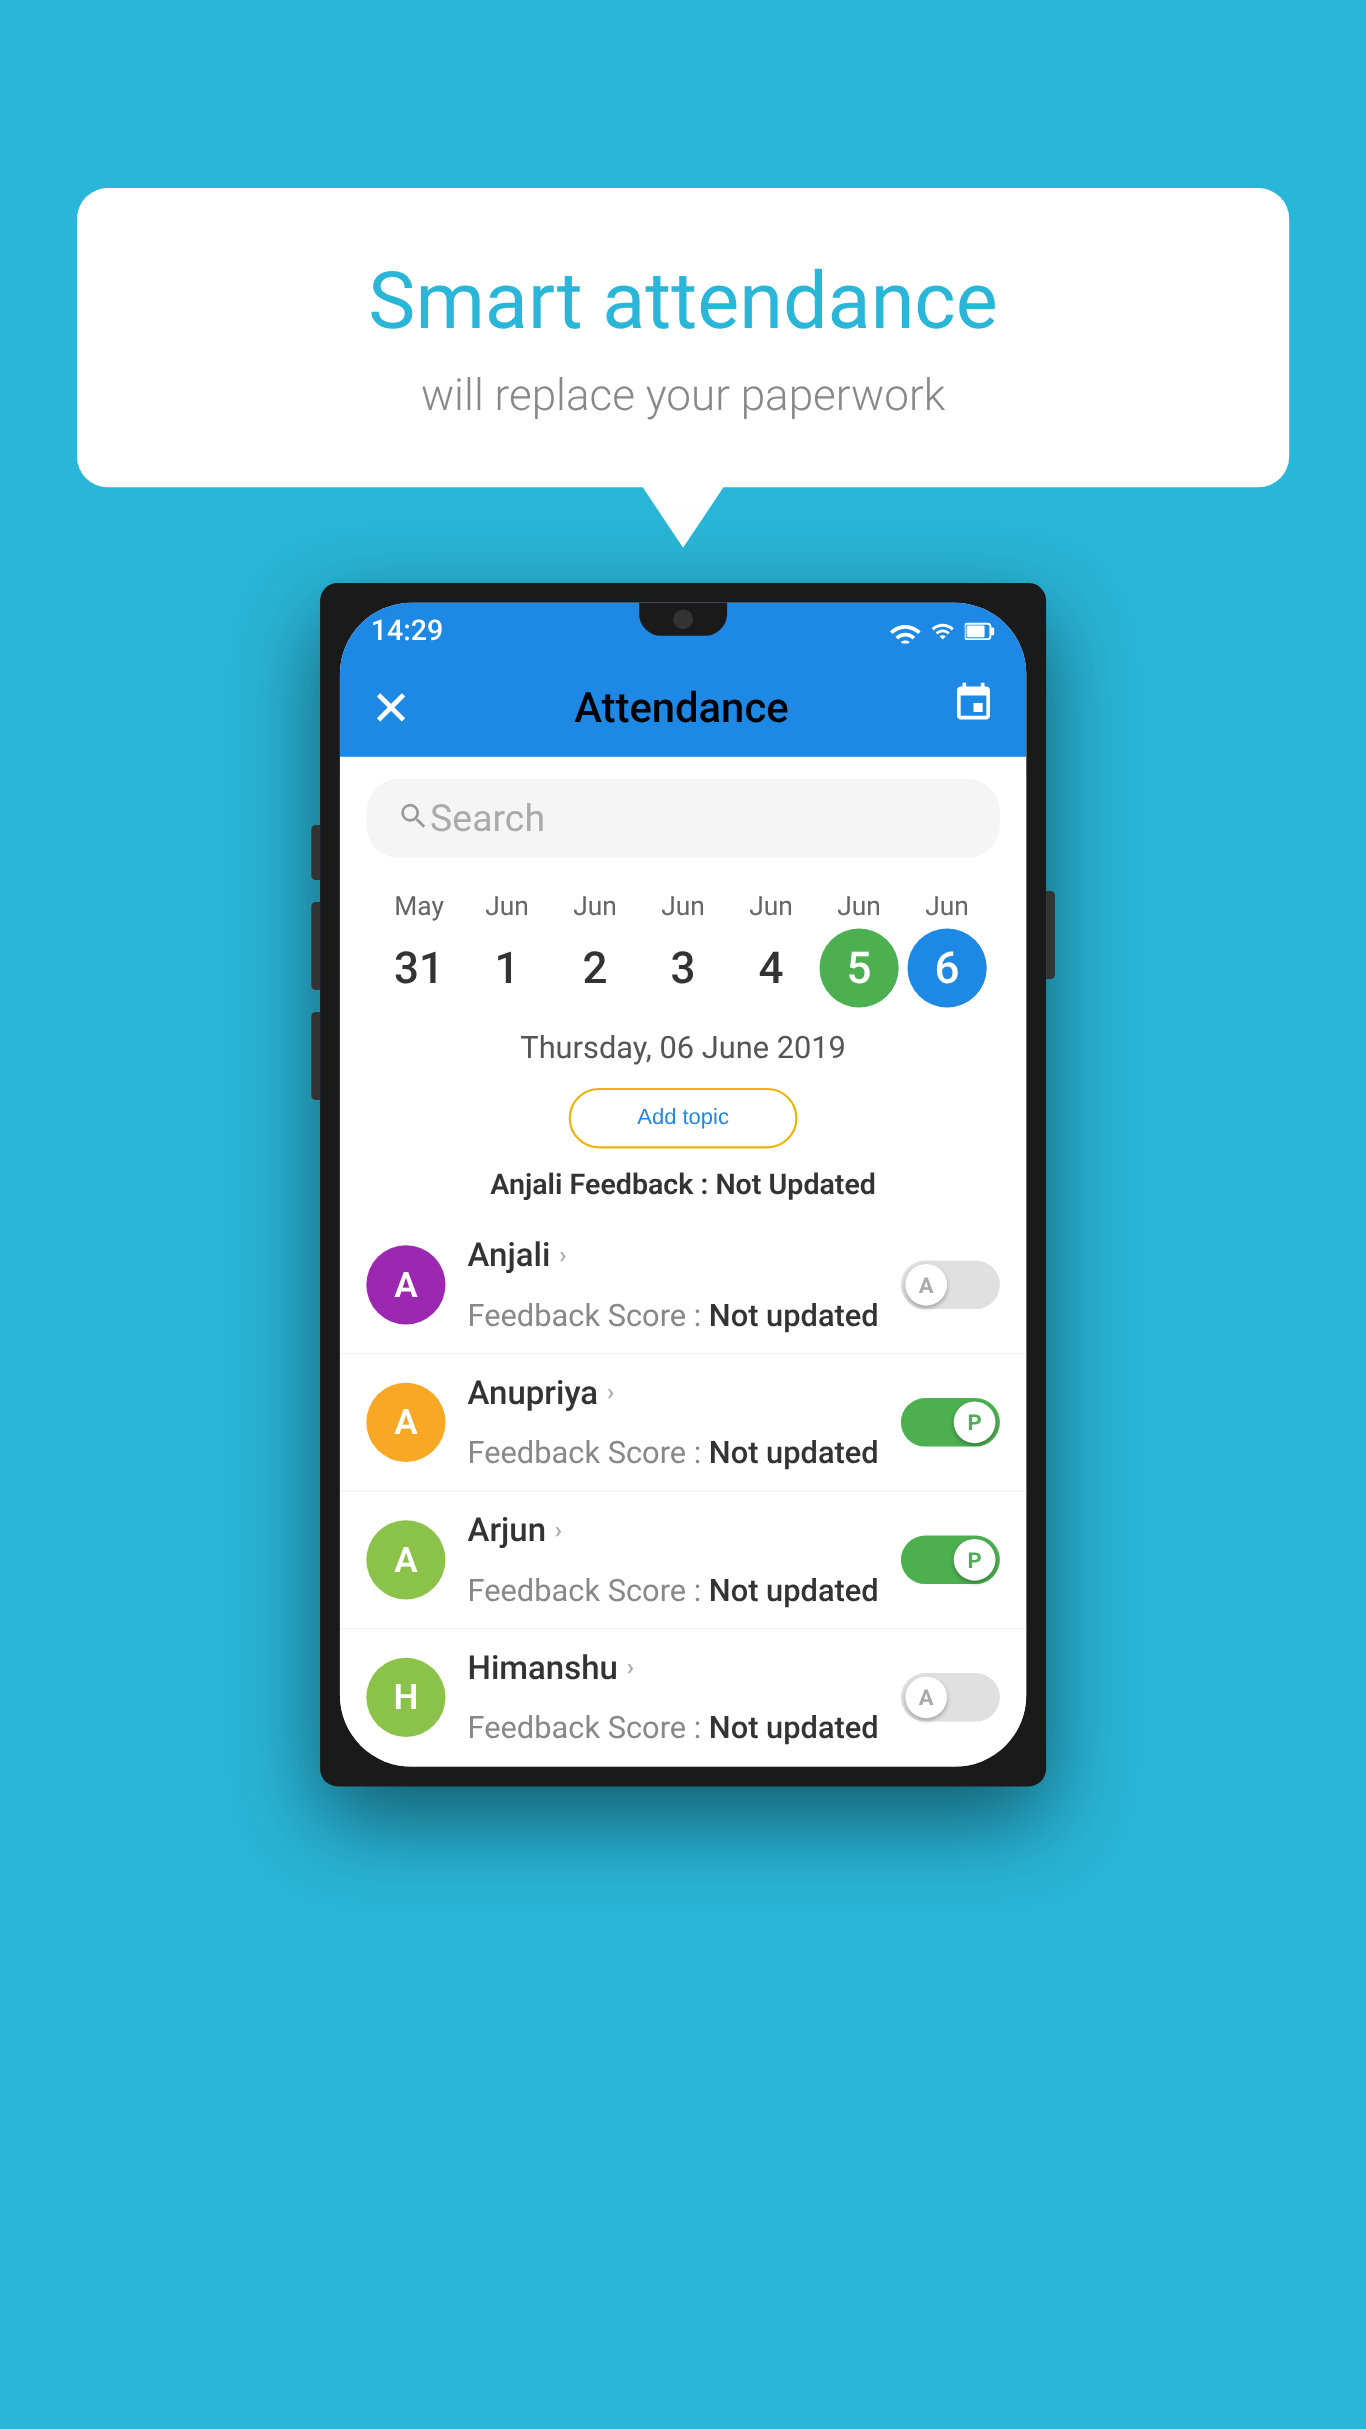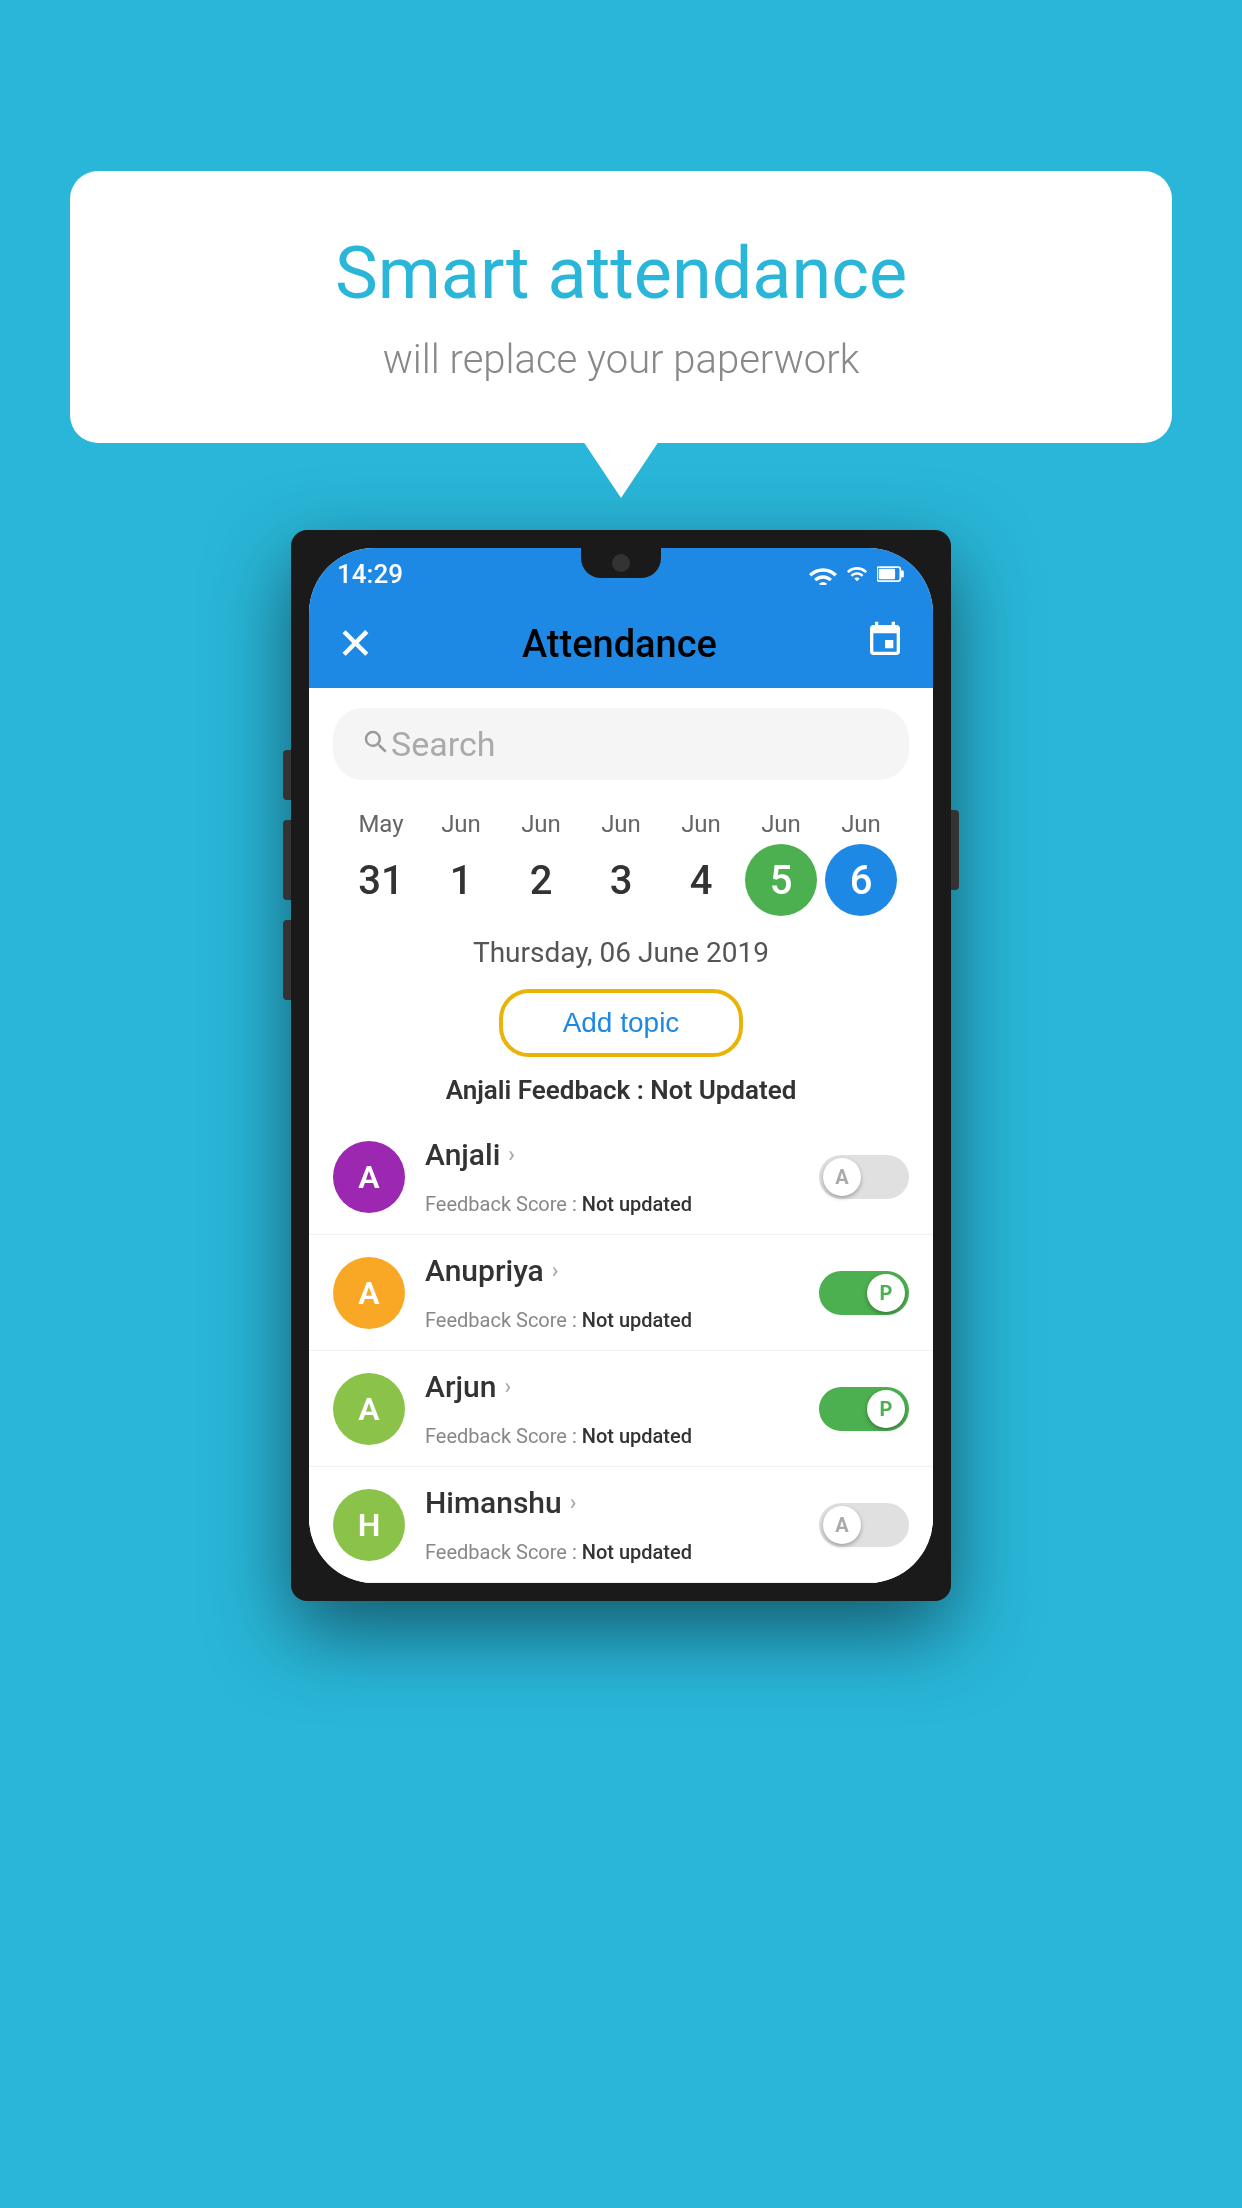--- a/index.html
+++ b/index.html
@@ -221,25 +221,25 @@
       text-align: center;
       font-size: 28px;
       color: #555;
       padding: 20px 0 10px;
     }
 
     
     .add-topic-btn {
       display: block;
       margin: 10px auto;
-      border: 4px solid #eab308;
+      border: 2px solid #eab308;
       background: white;
       border-radius: 30px;
       padding: 14px 60px;
-      font-size: 28px;
+      font-size: 20px;
       color: #1e88e5;
       cursor: pointer;
       width: fit-content;
     }
 
     
     .feedback-label {
       text-align: center;
       font-size: 26px;
       color: #777;
@@ -285,21 +285,21 @@
       align-items: center;
       gap: 8px;
     }
 
     .chevron {
       font-size: 22px;
       color: #aaa;
     }
 
     .feedback-score {
-      font-size: 20px;
+      font-size: 28px;
       color: #888;
       margin-top: 20px;
     }
 
     .feedback-score span {
       color: #333;
       font-weight: 500;
     }
 
     

